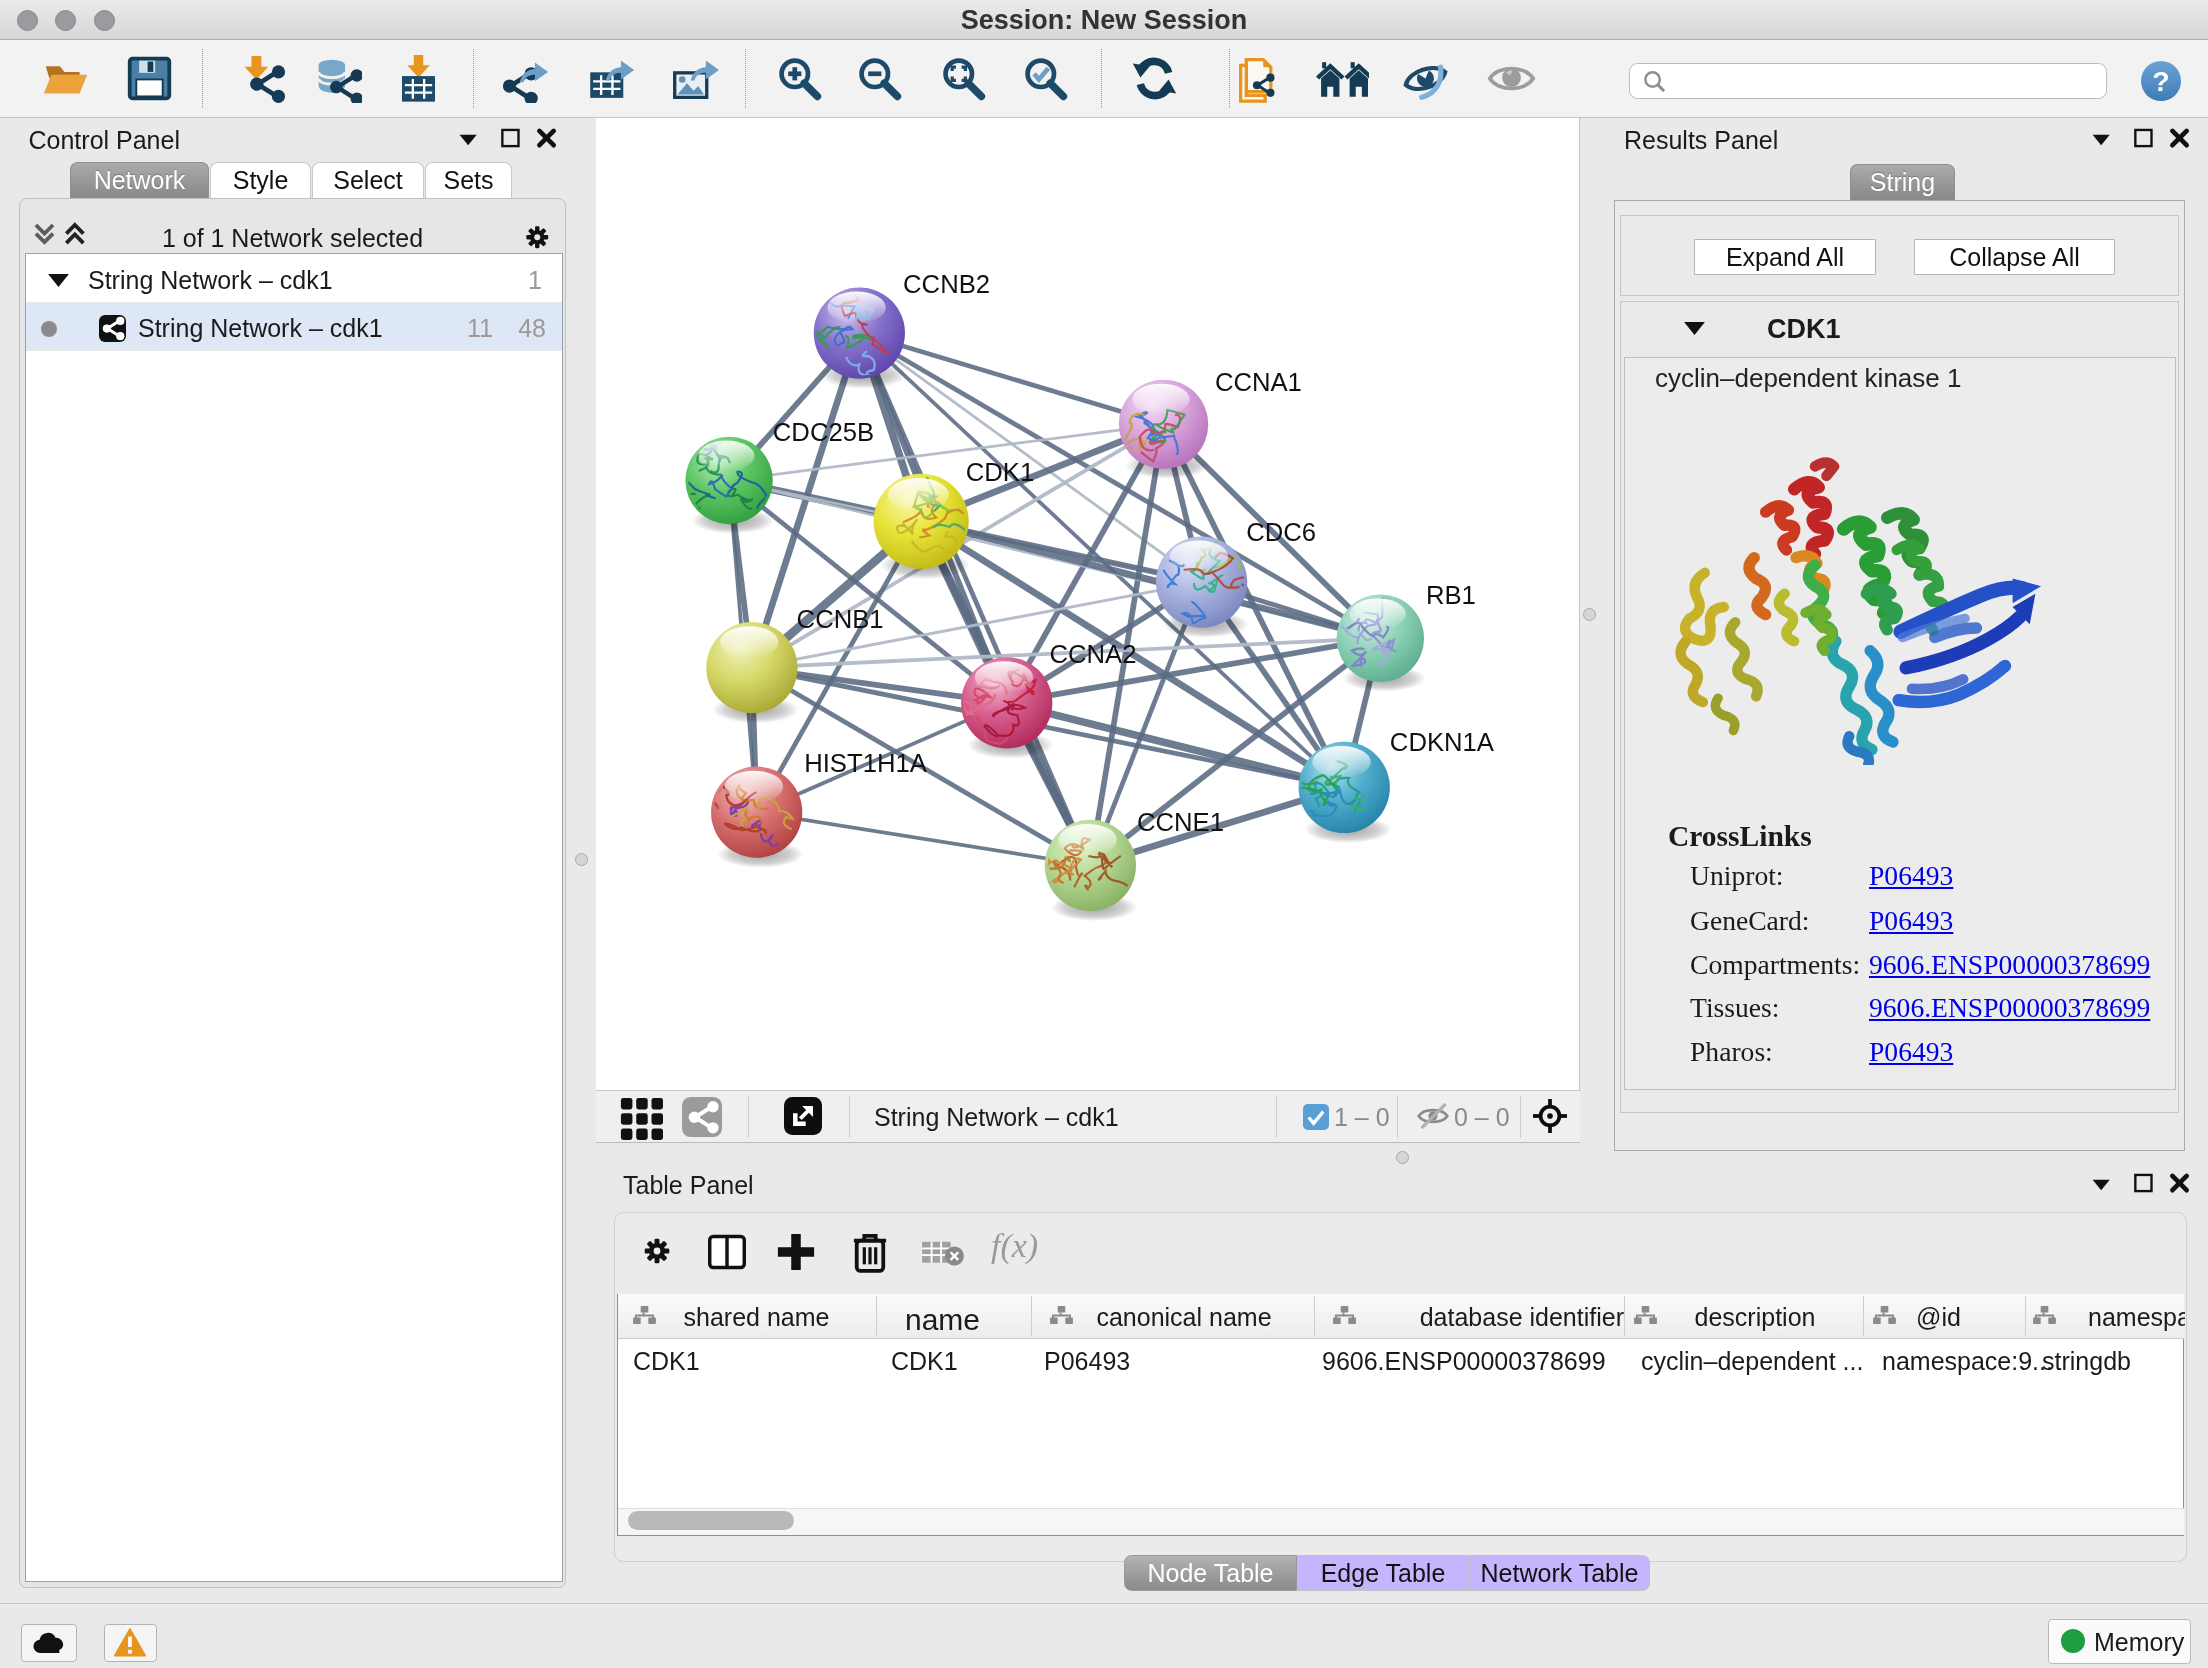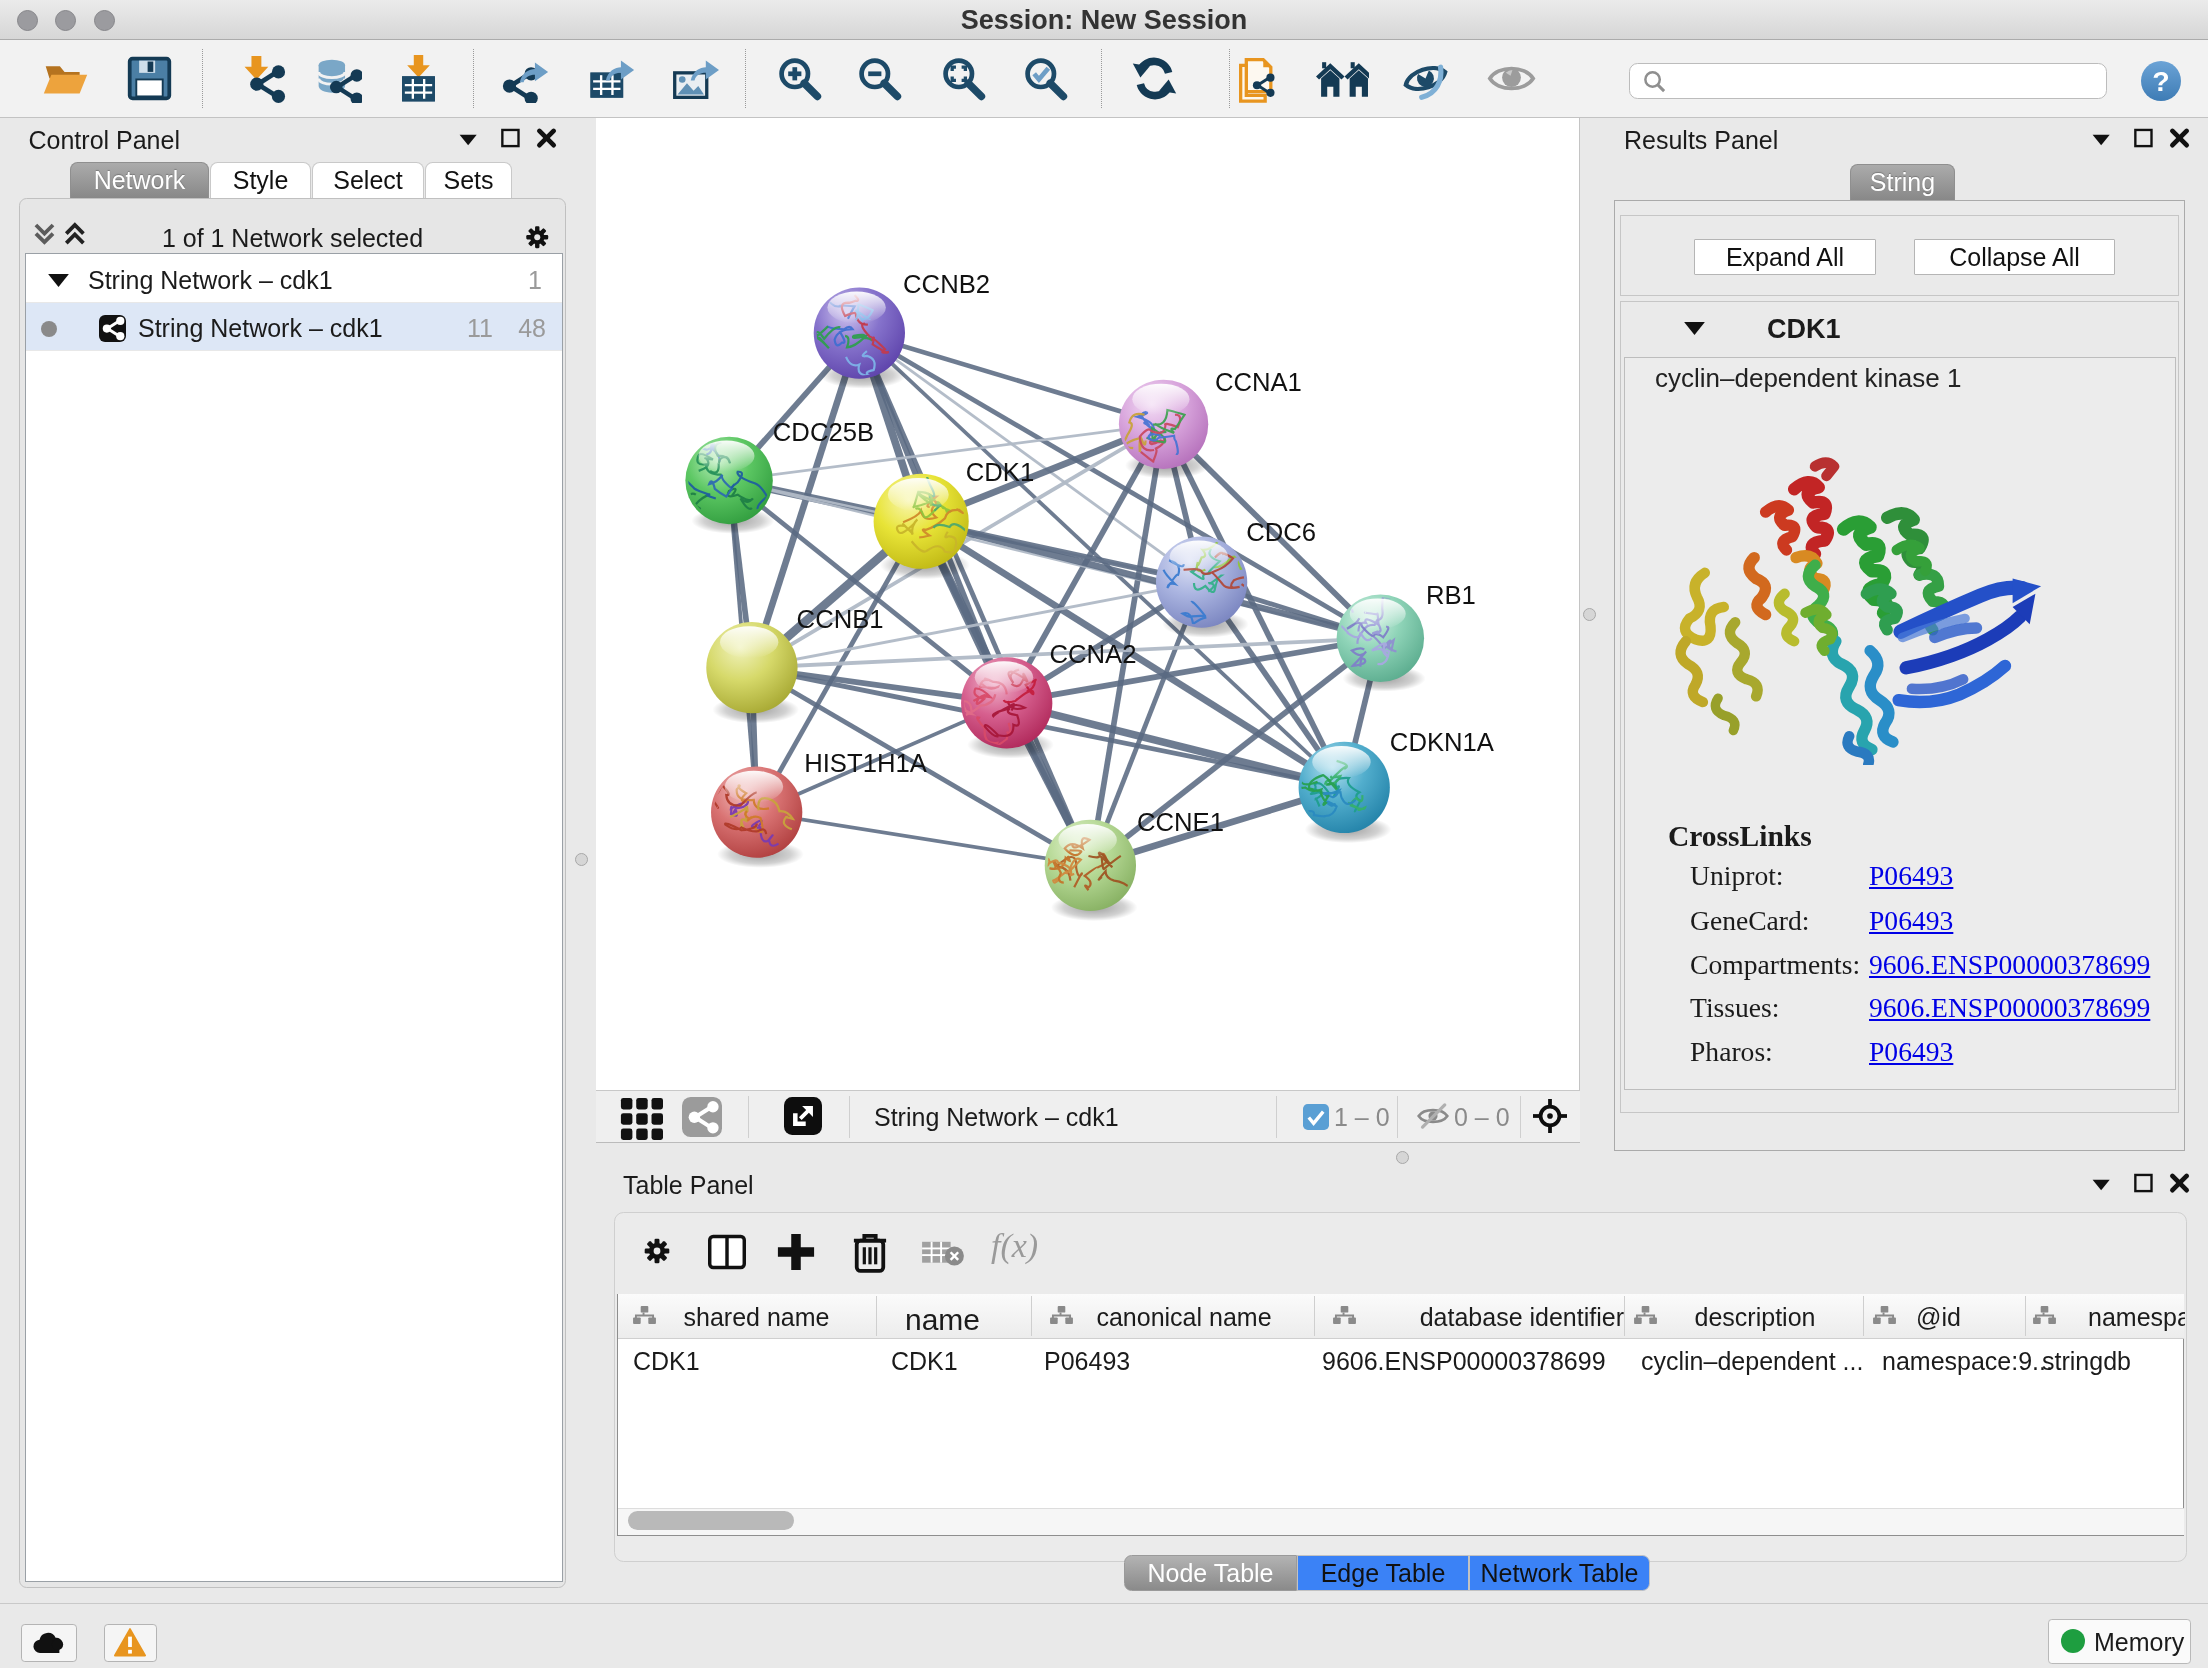--- a/index.html
+++ b/index.html
@@ -3,21 +3,21 @@
 *{margin:0;padding:0;box-sizing:border-box}
 html,body{width:2208px;height:1668px;overflow:hidden;background:#e9e9e9;
  font-family:"Liberation Sans",sans-serif;-webkit-font-smoothing:antialiased}
 .abs{position:absolute}
 .tx{position:absolute;white-space:nowrap;color:#1b1b1b}
 .panelhead{font-size:25px;color:#1b1b1b}
 .tab{position:absolute;height:37px;border:1px solid #c9c9c9;background:#fff;color:#111;
  font-size:25px;text-align:center;line-height:35px;border-radius:7.6px 7.6px 0 0;border-bottom:none}
 .tabsel{background:linear-gradient(#ababab,#878787);color:#fff;border-color:#8f8f8f;
  text-shadow:0 -1px 1px rgba(0,0,0,.25)}
-.btab{position:absolute;height:36px;border:1px solid #c2c2c2;background:#3b82f6;color:#111;
+.btab{position:absolute;height:36px;border:1px solid #c2c2c2;background:#c4b5fd;color:#111;
  font-size:25px;text-align:center;line-height:34px}
 .btabsel{background:linear-gradient(#b3b3b3,#8a8a8a);color:#fff;border-color:#9a9a9a}
 .btn{position:absolute;background:#fff;border:1.4px solid #b5b5b5;border-radius:1px;
  font-size:25px;color:#111;text-align:center}
 .link{color:#0000e6;text-decoration:underline}
 .sep{position:absolute;width:0;border-left:1.9px dotted #9a9a9a}
 .vline{position:absolute;width:1.4px;background:#cfcfcf}
 </style></head><body>
 <div class="abs" style="left:0;top:0;width:2208px;height:40px;background:linear-gradient(#ebebeb,#d6d6d6);border-bottom:1.4px solid #ababab"></div>
 <div class="abs" style="left:17px;top:9.5px;width:21px;height:21px;border-radius:50%;background:#9b9b9f;border:1px solid #86868a"></div>

